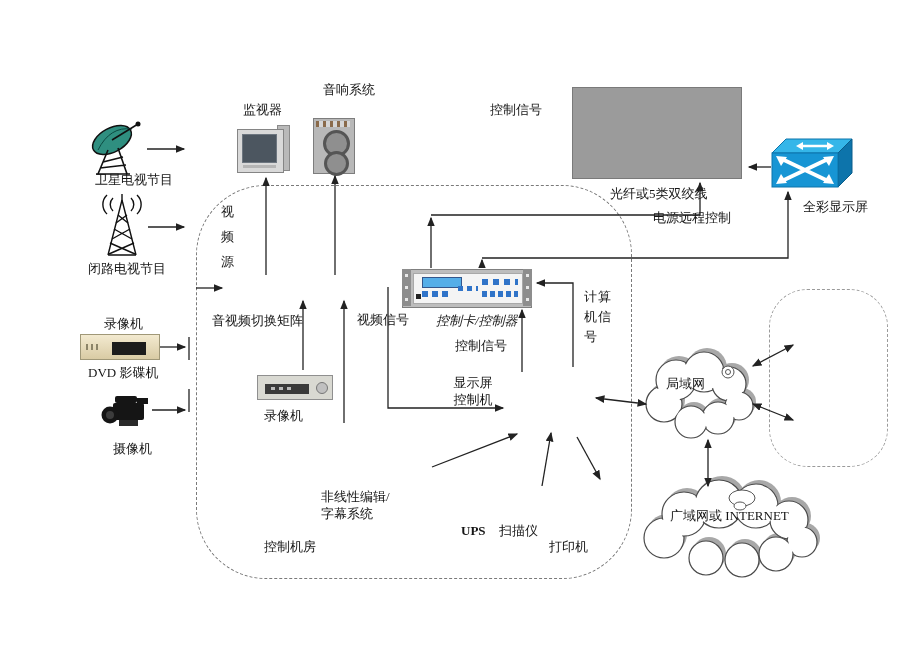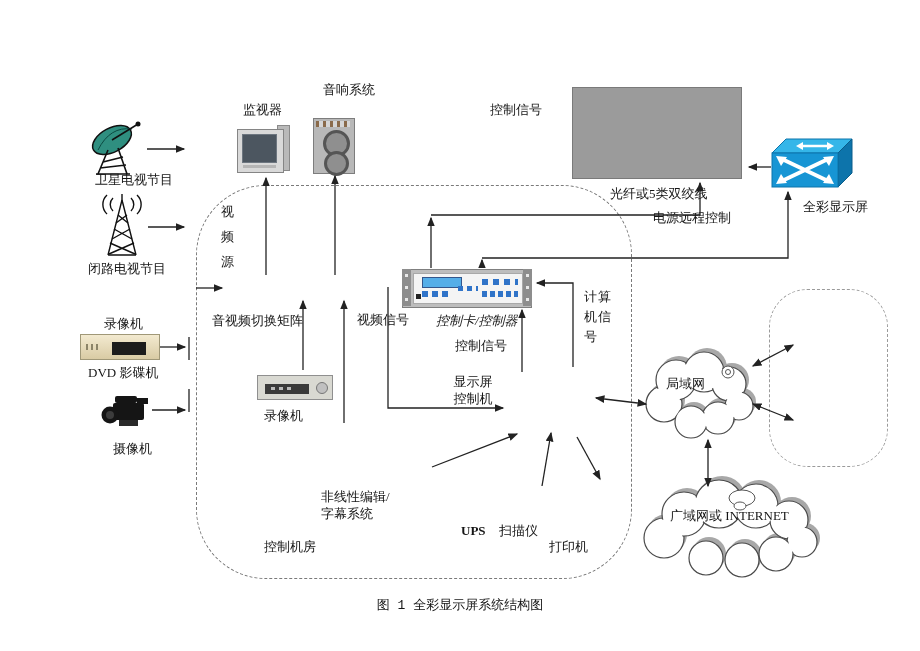--- a/index.html
+++ b/index.html
@@ -3,21 +3,21 @@
 <meta charset="utf-8">
 <style>
   html,body{margin:0;padding:0;background:#fff;}
   #canvas{position:relative;width:920px;height:651px;background:#fff;overflow:hidden;
           font-family:"Liberation Serif","DejaVu Serif",serif;}
   .lbl{position:absolute;font-size:13px;color:#151515;white-space:nowrap;line-height:15px;}
   .vtext{white-space:normal;line-height:25px;letter-spacing:2px;}
   .dev{position:absolute;}
   .dashbox{position:absolute;border:1.4px dashed #7a7a7a;background:transparent;}
   .b{font-weight:bold;}
-  .ctr{text-align:center;font-family:Liberation Mono, monospace;}
+  .ctr{text-align:center;}
   svg{display:block;}
   .overlay{position:absolute;left:0;top:0;pointer-events:none;}
 </style>
 </head>
 <body>
 
 <div id="canvas">
 
   <div class="dashbox" style="left:196px;top:185px;width:434px;height:392px;border-radius:70px;"></div>
 
@@ -210,21 +210,20 @@
   <div class="lbl" style="left:321px;top:489px;">非线性编辑/</div>
   <div class="lbl" style="left:321px;top:506px;">字幕系统</div>
   <div class="lbl b" style="left:461px;top:523px;">UPS</div>
   <div class="lbl" style="left:499px;top:523px;text-align:right;">扫描仪</div>
   <div class="lbl" style="left:549px;top:539px;">打印机</div>
   <div class="lbl" style="left:264px;top:539px;">控制机房</div>
 
   <div class="lbl" style="left:666px;top:376px;">局域网</div>
   <div class="lbl" style="left:670px;top:508px;">广域网或 INTERNET</div>
 
-  <div class="lbl ctr" style="left:0;top:598px;width:920px;">图 1 全彩显示屏系统结构图</div>
 
   <svg class="overlay" width="920" height="651" viewBox="0 0 920 651">
     <defs>
       <marker id="ah" markerWidth="9" markerHeight="8" refX="6.5" refY="3" orient="auto-start-reverse">
         <path d="M0,0 L7.5,3 L0,6 z" fill="#222"></path>
       </marker>
     </defs>
     <g stroke="#222" stroke-width="1.3" fill="none">
       <path d="M147,149 H184" marker-end="url(#ah)"></path>
       <path d="M148,227 H184" marker-end="url(#ah)"></path>

